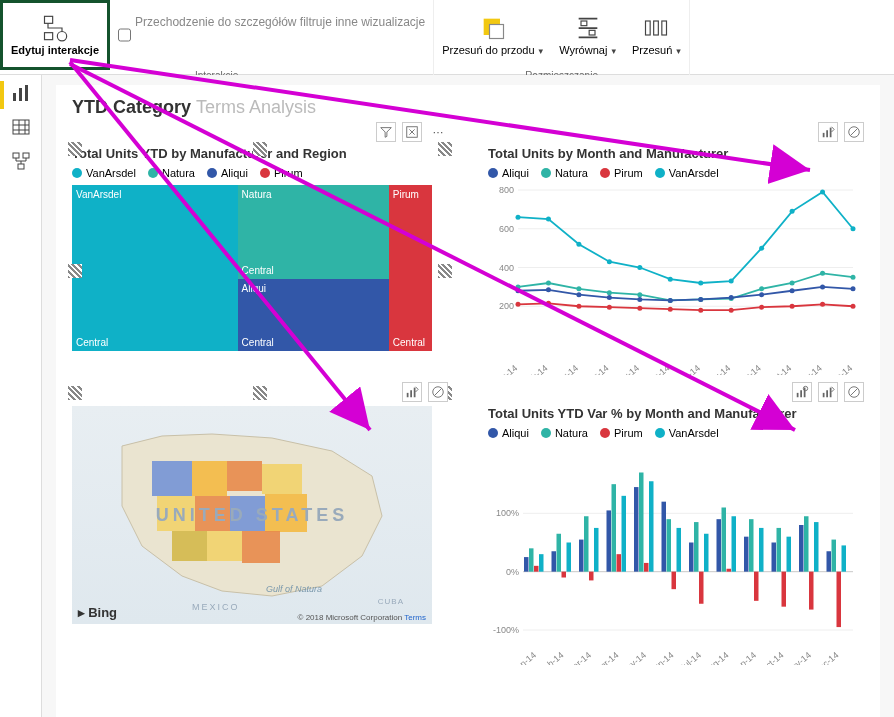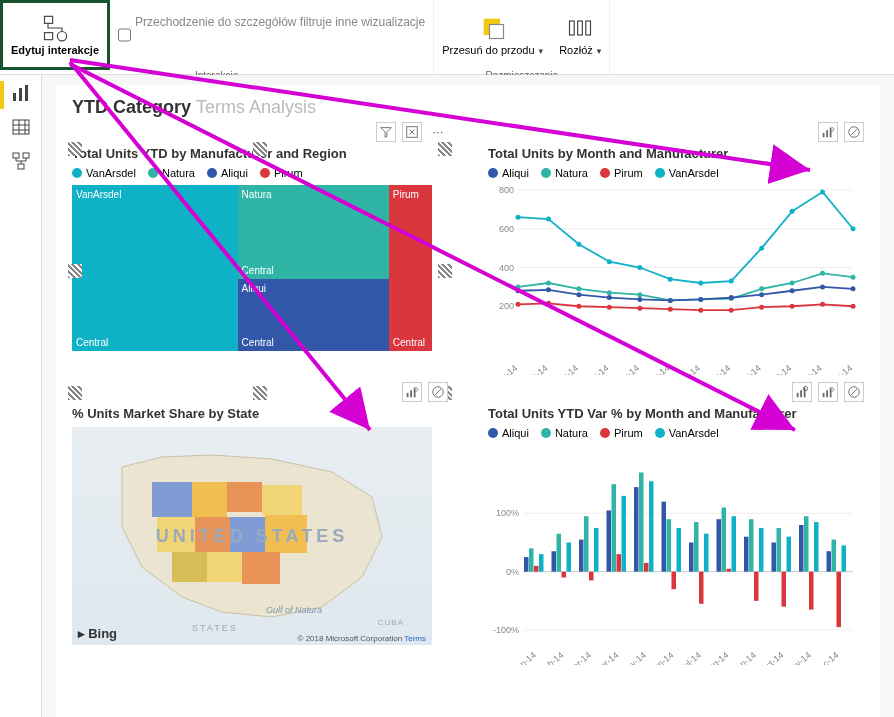--- a/index.html
+++ b/index.html
@@ -90,25 +90,33 @@
     <div class="ribbon-group-items">
       <div class="ribbon-btn">
         <svg class="icon" viewBox="0 0 24 24">
             <rect x="4" y="4" width="14" height="14" fill="#f2c811"></rect>
             <rect x="9" y="9" width="12" height="12" fill="#fff" stroke="#888"></rect>
           </svg>
         <div class="label"><span>Przesuń do przodu</span> <span class="dropdown-arrow"></span></div>
       </div>
       <div class="ribbon-btn">
         <svg class="icon" viewBox="0 0 24 24">
+            <path d="M4 4h16M4 12h16M4 20h16" stroke="#444" stroke-width="1.5"></path>
+            <rect x="6" y="6" width="5" height="4" fill="none" stroke="#444"></rect>
+            <rect x="13" y="14" width="5" height="4" fill="none" stroke="#444"></rect>
+          </svg>
+        <div class="label"><span>Wyrównaj</span> <span class="dropdown-arrow"></span></div>
+      </div>
+      <div class="ribbon-btn">
+        <svg class="icon" viewBox="0 0 24 24">
             <rect x="3" y="6" width="4" height="12" fill="none" stroke="#444"></rect>
             <rect x="10" y="6" width="4" height="12" fill="none" stroke="#444"></rect>
             <rect x="17" y="6" width="4" height="12" fill="none" stroke="#444"></rect>
           </svg>
-        <div class="label"><span>Rozłóż</span> <span class="dropdown-arrow"></span></div>
+        <div class="label"><span>Przesuń</span> <span class="dropdown-arrow"></span></div>
       </div>
     </div>
     <div class="ribbon-group-label">Rozmieszczanie</div>
   </div>
 </div>
 
 <div class="workspace">
   <div class="side-rail">
     <div class="active-bar"></div>
     <div class="side-icon">
@@ -333,39 +341,38 @@
                   <path d="M12 2l3 3-3 3" fill="none" stroke="#666"></path>
                 </svg>
               </div>
             <div class="icon-btn">
                 <svg viewBox="0 0 16 16">
                   <circle cx="8" cy="8" r="6" fill="none" stroke="#666"></circle>
                   <path d="M4 12L12 4" stroke="#666"></path>
                 </svg>
               </div>
           </div>
-          <div class="viz-title">% Units Market Share by State</div>
           <div class="map-box">
             <svg viewBox="0 0 360 218" width="360" height="218" style="position:absolute;top:0;left:0;">
               <path d="M50 40 L90 30 L140 28 L200 32 L260 45 L300 70 L310 110 L290 150 L250 180 L200 190 L150 185 L110 170 L70 140 L50 100 Z" fill="#eae4d0" stroke="#c8c0a8" stroke-width="1"></path>
               <rect x="80" y="55" width="40" height="35" fill="#6f8fd6" opacity="0.85"></rect>
               <rect x="120" y="55" width="35" height="35" fill="#f4b942" opacity="0.9"></rect>
               <rect x="155" y="55" width="35" height="30" fill="#e8894a" opacity="0.9"></rect>
               <rect x="190" y="58" width="40" height="30" fill="#f2d26a" opacity="0.9"></rect>
               <rect x="85" y="90" width="38" height="35" fill="#f2d26a" opacity="0.9"></rect>
               <rect x="123" y="90" width="35" height="35" fill="#e8894a" opacity="0.9"></rect>
               <rect x="158" y="90" width="35" height="35" fill="#6f8fd6" opacity="0.85"></rect>
               <rect x="193" y="88" width="42" height="38" fill="#f4b942" opacity="0.9"></rect>
               <rect x="100" y="125" width="35" height="30" fill="#d4b84a" opacity="0.9"></rect>
               <rect x="135" y="125" width="35" height="30" fill="#f2d26a" opacity="0.9"></rect>
               <rect x="170" y="125" width="38" height="32" fill="#e8894a" opacity="0.9"></rect>
             </svg>
             <div class="map-label" style="position:relative;z-index:2;">UNITED STATES</div>
             <div style="position:absolute;bottom:30px;right:110px;font-size:9px;color:#7a98ac;font-style:italic;">Gulf of Natura</div>
-            <div style="position:absolute;bottom:12px;left:120px;font-size:9px;color:#9ab;letter-spacing:2px;">STATES</div>
+            <div style="position:absolute;bottom:12px;left:120px;font-size:9px;color:#9ab;letter-spacing:2px;">MEXICO</div>
             <div style="position:absolute;bottom:18px;right:28px;font-size:8px;color:#9ab;letter-spacing:1px;">CUBA</div>
             <div class="bing">▸ <span>Bing</span></div>
             <div class="copyright"><span>© 2018 Microsoft Corporation</span> <a style="color:#2266cc;">Terms</a></div>
           </div>
         </div>
 
         <div class="viz">
           <div class="interaction-icons">
             <div class="icon-btn">
                 <svg viewBox="0 0 16 16">

